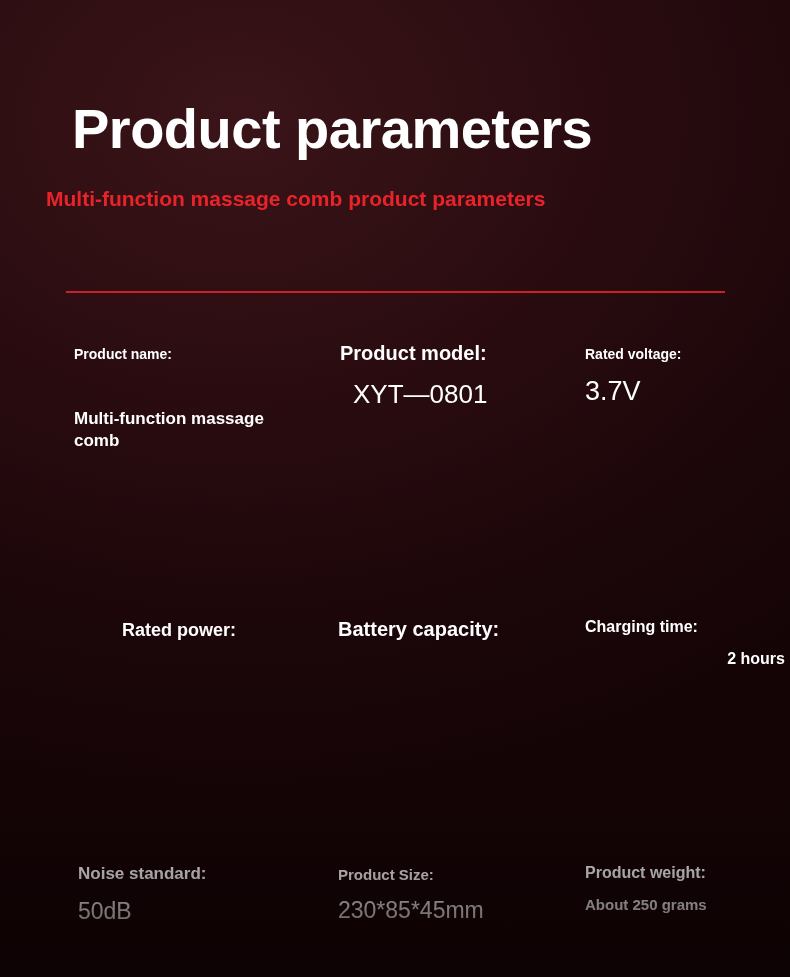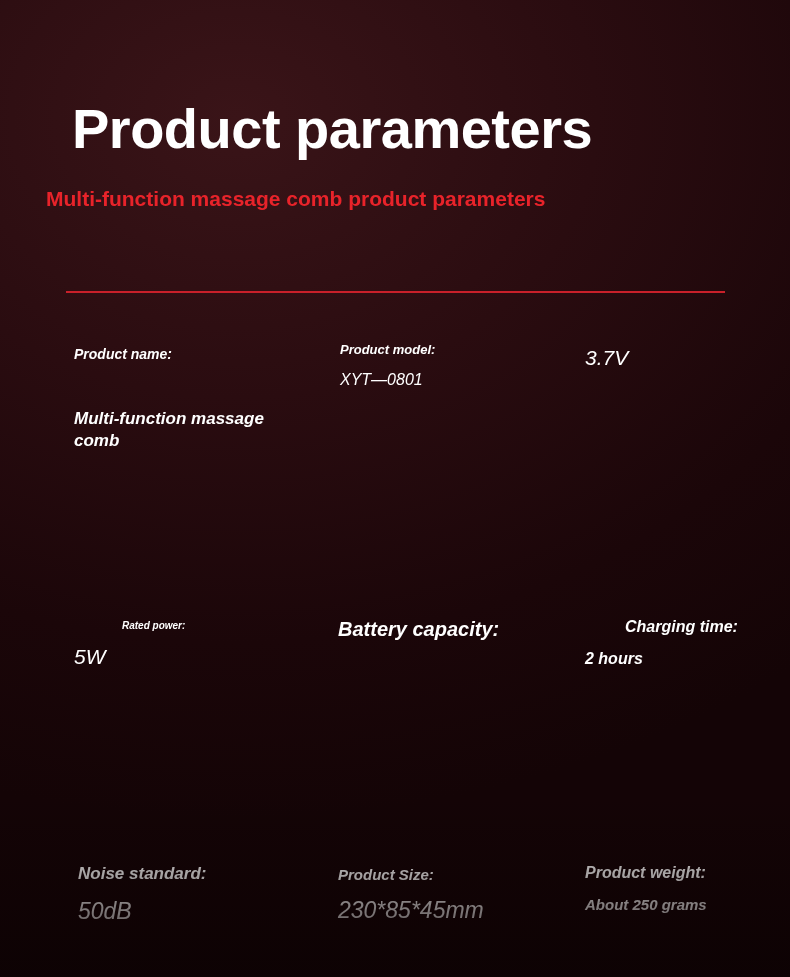--- a/index.html
+++ b/index.html
@@ -59,21 +59,20 @@
     width: 659px;
     height: 2px;
     background: #c9202a;
   }
 
   .specs {
     position: absolute;
     left: 0;
     top: 330px;
     width: 790px;
-    font-style: italic;
   }
   .row {
     position: relative;
     width: 790px;
   }
   .cell {
     position: absolute;
   }
   .cell .lbl {
     font-weight: bold;
@@ -85,37 +84,37 @@
     margin: 0;
     font-weight: normal;
   }
 
   
   .r1 { height: 140px; }
   .r1 .c1 { left: 74px; top: 16px; width: 240px; }
   .r1 .c1 .lbl { font-size: 14px; }
   .r1 .c1 .val { font-size: 17px; font-weight: bold; line-height: 1.3; width: 215px; margin-top: 46px; }
   .r1 .c2 { left: 340px; top: 12px; width: 230px; }
-  .r1 .c2 .lbl { font-size: 13px; }
-  .r1 .c2 .val { font-size: 16px; }
+  .r1 .c2 .lbl { font-size: 20px; }
+  .r1 .c2 .val { font-size: 26px; margin-left: 13px; }
   .r1 .c3 { left: 585px; top: 16px; width: 200px; }
   .r1 .c3 .lbl { font-size: 14px; }
-  .r1 .c3 .val { font-size: 21px; }
+  .r1 .c3 .val { font-size: 27px; }
 
   
   .r2 { height: 122px; }
   .r2 .c1 { left: 74px; top: 150px; width: 240px; }
-  .r2 .c1 .lbl { font-size: 10px; padding-left: 48px; }
+  .r2 .c1 .lbl { font-size: 18px; padding-left: 48px; }
   .r2 .c1 .val { font-size: 21px; }
   .r2 .c2 { left: 338px; top: 148px; width: 230px; }
   .r2 .c2 .lbl { font-size: 20px; }
   .r2 .c2 .val { font-size: 22px; }
   .r2 .c3 { left: 585px; top: 148px; width: 200px; }
-  .r2 .c3 .lbl { font-size: 16px; margin-left: 40px; }
-  .r2 .c3 .val { font-size: 16px; font-weight: bold; }
+  .r2 .c3 .lbl { font-size: 16px; }
+  .r2 .c3 .val { font-size: 16px; font-weight: bold; text-align: right; }
 
   
   .r3 .c1 { left: 78px; top: 272px; width: 240px; }
   .r3 .c1 .lbl { font-size: 17px; }
   .r3 .c1 .val { font-size: 23px; }
   .r3 .c2 { left: 338px; top: 274px; width: 240px; }
   .r3 .c2 .lbl { font-size: 15px; }
   .r3 .c2 .val { font-size: 23px; }
   .r3 .c3 { left: 585px; top: 272px; width: 200px; }
   .r3 .c3 .lbl { font-size: 16px; }
@@ -135,28 +134,28 @@
     <div class="row r1">
       <div class="cell c1">
         <p class="lbl">Product name:</p>
         <p class="val">Multi-function massage comb</p>
       </div>
       <div class="cell c2">
         <p class="lbl">Product model:</p>
         <p class="val">XYT—0801</p>
       </div>
       <div class="cell c3">
+        <p class="lbl">Rated voltage:</p>
         <p class="val">3.7V</p>
       </div>
     </div>
 
     <div class="row r2">
       <div class="cell c1">
         <p class="lbl">Rated power:</p>
-        <p class="val">5W</p>
       </div>
       <div class="cell c2">
         <p class="lbl">Battery capacity:</p>
       </div>
       <div class="cell c3">
         <p class="lbl">Charging time:</p>
         <p class="val">2 hours</p>
       </div>
     </div>
 

